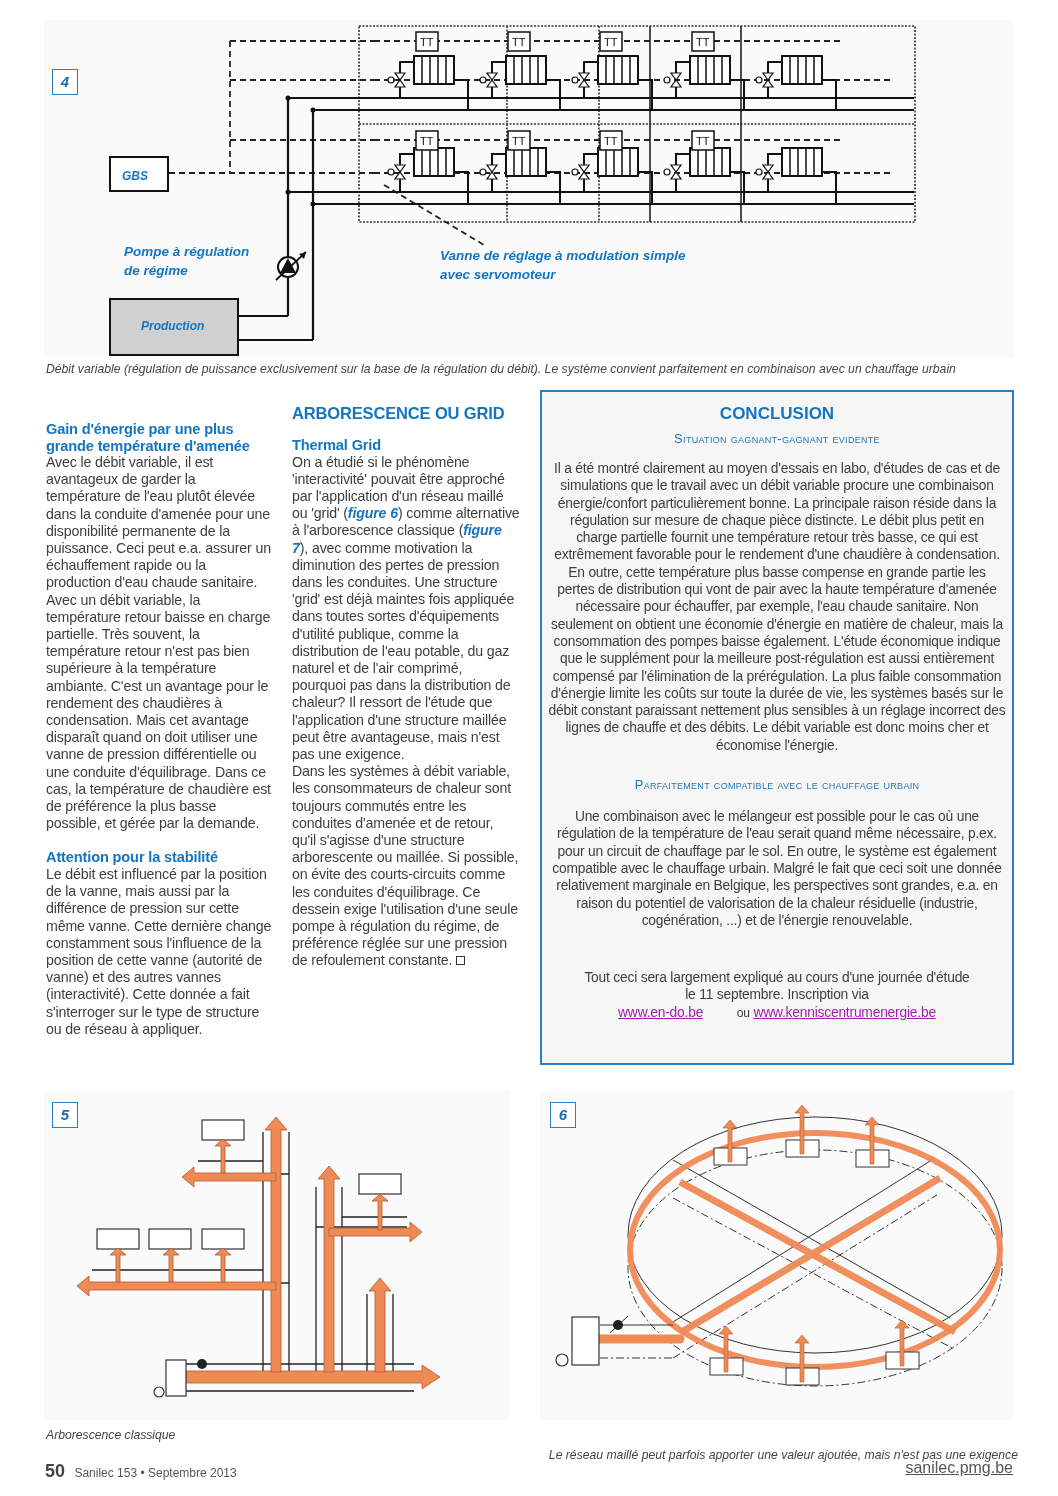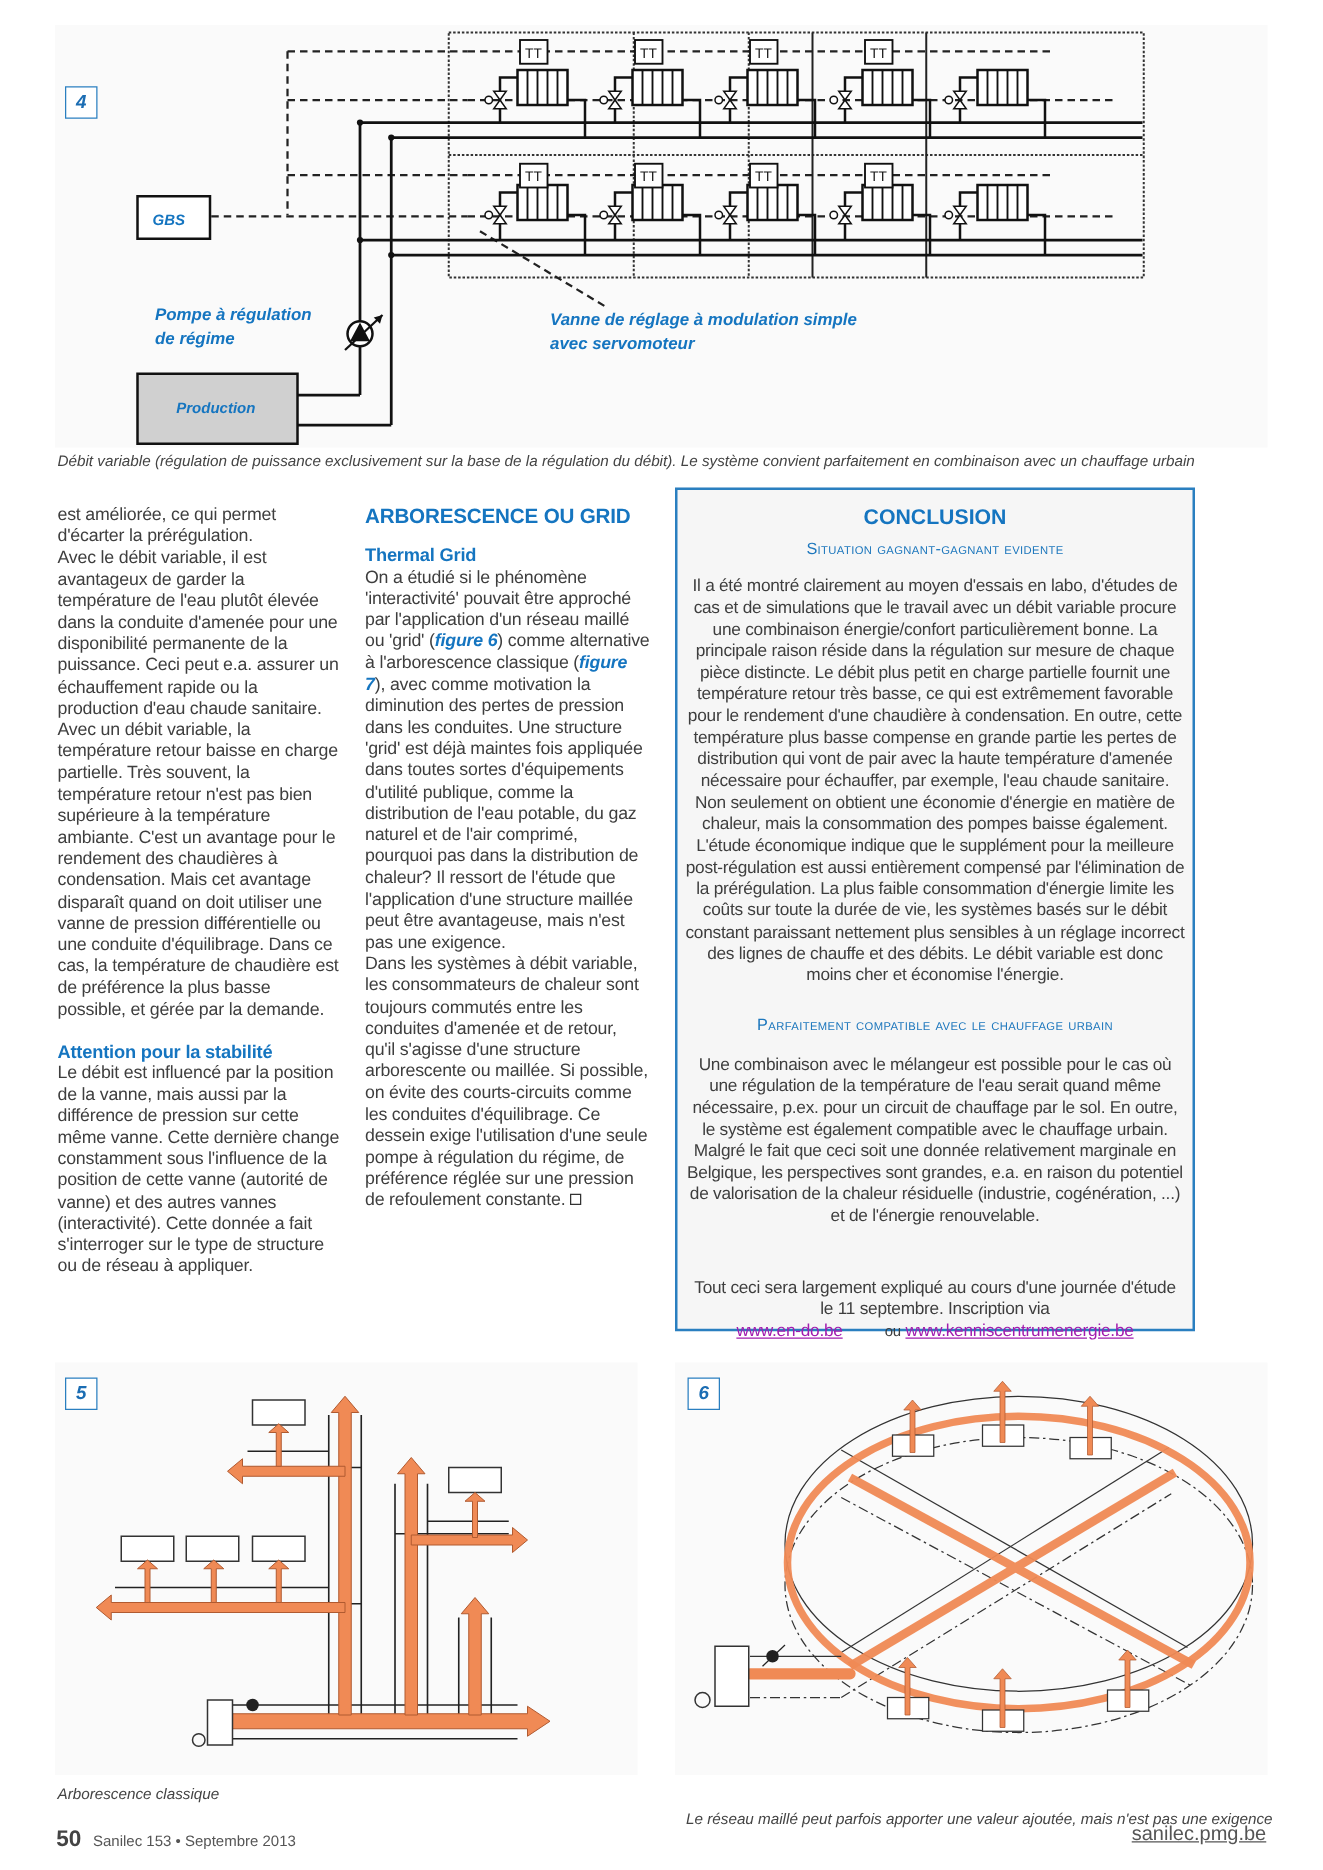--- a/index.html
+++ b/index.html
@@ -11,21 +11,21 @@
              color: #1b6db3; font-weight: bold; font-style: italic; font-size: 15px; text-align: center; line-height: 23px; }
   .caption { position: absolute; font-style: italic; font-size: 12.2px; color: #444; white-space: nowrap; }
 
   .col { position: absolute; font-size: 14.2px; line-height: 17.2px; color: #3e3e3e; letter-spacing: -0.15px; }
   .col p { margin: 0; }
   .col h3 { color: #1575c0; font-size: 14.6px; line-height: 16.5px; font-weight: bold; margin-top: 17px; }
   .col h2 { color: #1575c0; font-size: 16.5px; line-height: 19px; font-weight: bold; margin-bottom: 14px; }
   .col .figref { color: #1575c0; font-weight: bold; font-style: italic; }
   .endbox { display: inline-block; width: 9px; height: 9px; border: 1.5px solid #333; margin-left: 4px; vertical-align: 0px; }
 
-  .conclusion { position: absolute; left: 540px; top: 390px; width: 416px; height: 675px;
+  .conclusion { position: absolute; left: 540px; top: 390px; width: 474px; height: 675px;
                 border: 2px solid #2a7fc0; background: #f6f6f6; text-align: center; padding: 10px 6px; }
   .conclusion h2 { color: #1575c0; font-size: 17px; font-weight: bold; line-height: 24px; }
   .conclusion .sub { color: #1d77bd; font-variant: small-caps; font-size: 13px; letter-spacing: 0.3px; line-height: 18px; margin: 4px 0 12px; }
   .conclusion p { font-size: 13.8px; line-height: 17.3px; color: #3e3e3e; letter-spacing: -0.2px; }
   .conclusion .sub2 { margin-top: 22px; margin-bottom: 14px; }
   .conclusion .closing { margin-top: 40px; }
   .conclusion a { color: #a21caf; text-decoration: underline; }
 
   .footer-left { position: absolute; left: 45px; top: 1461px; font-size: 12px; color: #555; white-space: nowrap; }
   .footer-left .pg { font-size: 18px; font-weight: bold; color: #444; margin-right: 6px; }
@@ -271,21 +271,21 @@
 
     <text x="80" y="236" fill="#1575c0" font-weight="bold" font-style="italic" font-size="13.5">Pompe à régulation</text>
     <text x="80" y="255" fill="#1575c0" font-weight="bold" font-style="italic" font-size="13.5">de régime</text>
     <text x="396" y="240" fill="#1575c0" font-weight="bold" font-style="italic" font-size="13.5">Vanne de réglage à modulation simple</text>
     <text x="396" y="259" fill="#1575c0" font-weight="bold" font-style="italic" font-size="13.5">avec servomoteur</text>
   </svg>
 </div>
 <div class="caption" style="left:46px; top:362px;">Débit variable (régulation de puissance exclusivement sur la base de la régulation du débit). Le système convient parfaitement en combinaison avec un chauffage urbain</div>
 
 <div class="col" style="left:46px; top:404px; width:228px;">
-  <p>est améliorée, ce qui permet d'écarter la prérégulation.</p>
+  <h3>Gain d'énergie par une plus grande température d'amenée</h3>
   <p>Avec le débit variable, il est avantageux de garder la température de l'eau plutôt élevée dans la conduite d'amenée pour une disponibilité permanente de la puissance. Ceci peut e.a. assurer un échauffement rapide ou la production d'eau chaude sanitaire. Avec un débit variable, la température retour baisse en charge partielle. Très souvent, la température retour n'est pas bien supérieure à la température ambiante. C'est un avantage pour le rendement des chaudières à condensation. Mais cet avantage disparaît quand on doit utiliser une vanne de pression différentielle ou une conduite d'équilibrage. Dans ce cas, la température de chaudière est de préférence la plus basse possible, et gérée par la demande.</p>
   <h3>Attention pour la stabilité</h3>
   <p>Le débit est influencé par la position de la vanne, mais aussi par la différence de pression sur cette même vanne. Cette dernière change constamment sous l'influence de la position de cette vanne (autorité de vanne) et des autres vannes (interactivité). Cette donnée a fait s'interroger sur le type de structure ou de réseau à appliquer.</p>
 </div>
 
 <div class="col" style="left:292px; top:404px; width:228px;">
   <h2>ARBORESCENCE OU GRID</h2>
   <h3 style="margin-top:0;">Thermal Grid</h3>
   <p>
     <span>On a étudié si le phénomène 'interactivité' pouvait être approché par l'application d'un réseau maillé ou 'grid' (</span><span class="figref">figure 6</span><span>) comme alternative à l'arborescence classique (</span><span class="figref">figure 7</span><span>), avec comme motivation la diminution des pertes de pression dans les conduites. Une structure 'grid' est déjà maintes fois appliquée dans toutes sortes d'équipements d'utilité publique, comme la distribution de l'eau potable, du gaz naturel et de l'air comprimé, pourquoi pas dans la distribution de chaleur? Il ressort de l'étude que l'application d'une structure maillée peut être avantageuse, mais n'est pas une exigence.</span>

